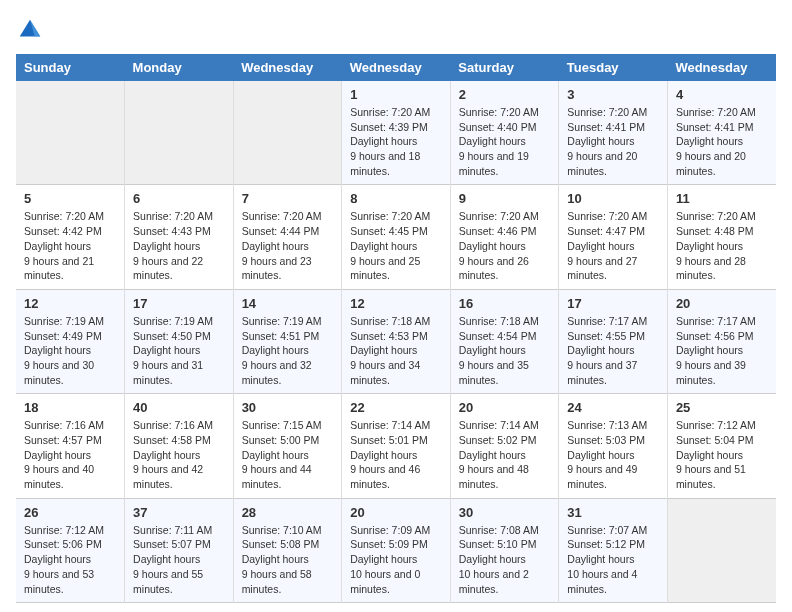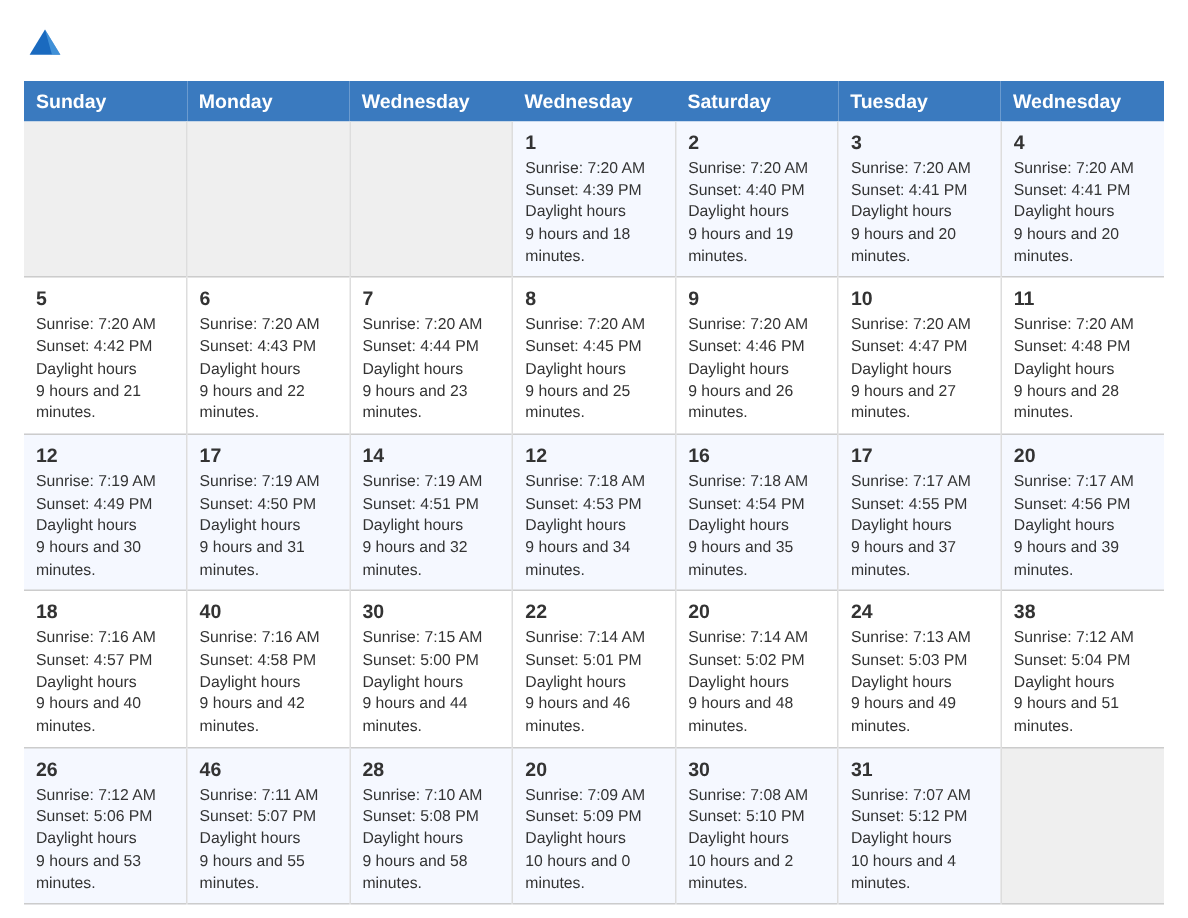--- a/index.html
+++ b/index.html
@@ -227,31 +227,31 @@
         </td>
         <td>
           <div class="day-number">20</div>
           <div class="day-info">Sunrise: 7:14 AM<br>Sunset: 5:02 PM<br>Daylight hours<br>9 hours and 48 minutes.</div>
         </td>
         <td>
           <div class="day-number">24</div>
           <div class="day-info">Sunrise: 7:13 AM<br>Sunset: 5:03 PM<br>Daylight hours<br>9 hours and 49 minutes.</div>
         </td>
         <td>
-          <div class="day-number">38</div>
+          <div class="day-number">25</div>
           <div class="day-info">Sunrise: 7:12 AM<br>Sunset: 5:04 PM<br>Daylight hours<br>9 hours and 51 minutes.</div>
         </td>
       </tr>
       <tr>
         <td>
           <div class="day-number">26</div>
           <div class="day-info">Sunrise: 7:12 AM<br>Sunset: 5:06 PM<br>Daylight hours<br>9 hours and 53 minutes.</div>
         </td>
         <td>
-          <div class="day-number">46</div>
+          <div class="day-number">37</div>
           <div class="day-info">Sunrise: 7:11 AM<br>Sunset: 5:07 PM<br>Daylight hours<br>9 hours and 55 minutes.</div>
         </td>
         <td>
           <div class="day-number">28</div>
           <div class="day-info">Sunrise: 7:10 AM<br>Sunset: 5:08 PM<br>Daylight hours<br>9 hours and 58 minutes.</div>
         </td>
         <td>
           <div class="day-number">20</div>
           <div class="day-info">Sunrise: 7:09 AM<br>Sunset: 5:09 PM<br>Daylight hours<br>10 hours and 0 minutes.</div>
         </td>

